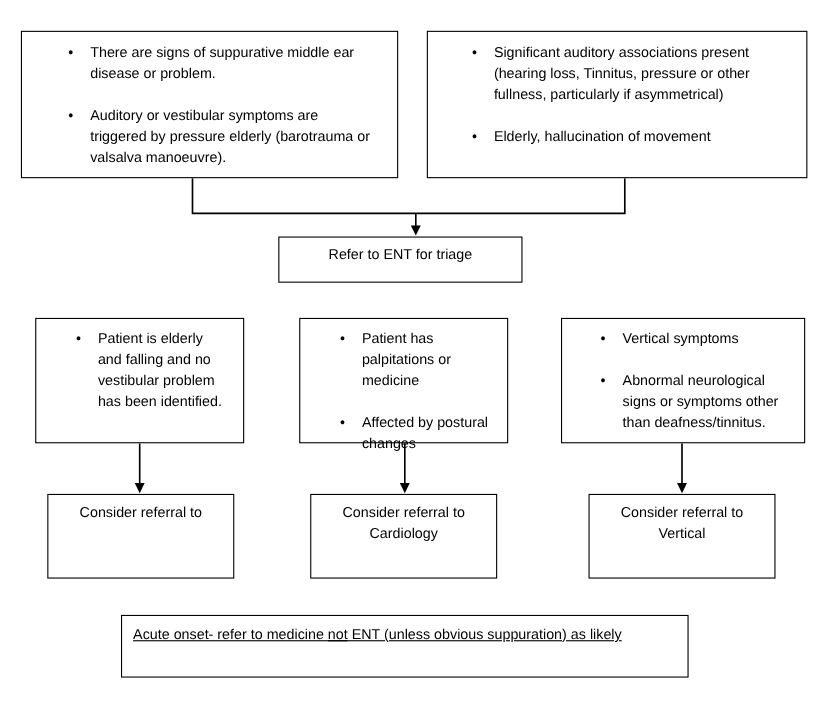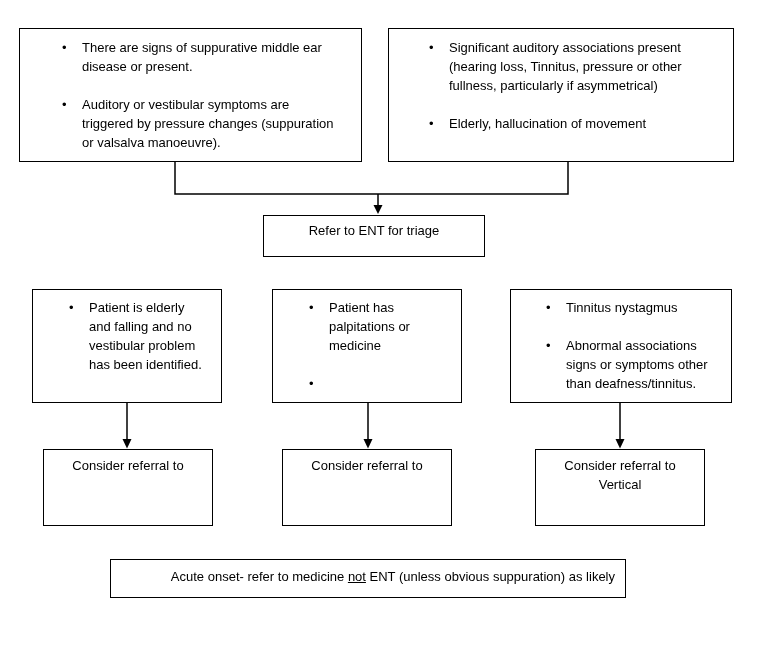--- a/index.html
+++ b/index.html
@@ -54,28 +54,28 @@
   }
   .bullets li:last-child { margin-bottom: 0; }
   .bullet {
     flex: 0 0 20px;
     width: 20px;
   }
   .bullet-text { flex: 1 1 auto; }
 
   .b-top-left  { left: 19px;  top: 28px;  width: 343px; height: 134px; padding: 9px 18px 0 42px; }
   .b-top-right { left: 388px; top: 28px;  width: 346px; height: 134px; padding: 9px 20px 0 40px; }
-  .b-ent       { left: 263px; top: 215px; width: 222px; height: 42px;  text-align: center; padding-top: 5px; }
+  .b-ent       { left: 253px; top: 215px; width: 222px; height: 42px;  text-align: center; padding-top: 5px; }
   .b-mid-left  { left: 32px;  top: 289px; width: 190px; height: 114px; padding: 8px 14px 0 36px; }
   .b-mid-center{ left: 272px; top: 289px; width: 190px; height: 114px; padding: 8px 16px 0 36px; }
   .b-mid-right { left: 510px; top: 289px; width: 222px; height: 114px; padding: 8px 14px 0 35px; }
   .b-bot-left  { left: 43px;  top: 449px; width: 170px; height: 77px;  text-align: center; padding-top: 6px; }
   .b-bot-center{ left: 282px; top: 449px; width: 170px; height: 77px;  text-align: center; padding-top: 6px; }
   .b-bot-right { left: 535px; top: 449px; width: 170px; height: 77px;  text-align: center; padding-top: 6px; }
-  .b-wide      { left: 110px; top: 559px; width: 516px; height: 39px;  text-align: right; padding: 7px 10px 0 10px; }
+  .b-wide      { left: 110px; top: 559px; width: 516px; height: 57px;  text-align: left; padding: 7px 10px 0 10px; text-decoration: underline; }
 
   .u { text-decoration: underline; }
 </style>
 </head>
 <body>
 
 <div class="canvas">
 
   <svg class="connectors" width="757" height="645" viewBox="0 0 757 645" aria-hidden="true">
     <g>
@@ -96,25 +96,25 @@
     <g>
       <line x1="620" y1="403" x2="620" y2="440"></line>
       <polygon points="620,448.5 615.5,439 624.5,439"></polygon>
     </g>
   </svg>
 
   <div class="box b-top-left">
     <ul class="bullets">
       <li>
         <span class="bullet">•</span>
-        <span class="bullet-text">There are signs of suppurative middle ear disease or present.</span>
+        <span class="bullet-text">There are signs of suppurative middle ear disease or problem.</span>
       </li>
       <li>
         <span class="bullet">•</span>
-        <span class="bullet-text">Auditory or vestibular symptoms are triggered by pressure changes (suppuration or valsalva manoeuvre).</span>
+        <span class="bullet-text">Auditory or vestibular symptoms are triggered by pressure elderly (barotrauma or valsalva manoeuvre).</span>
       </li>
     </ul>
   </div>
 
   <div class="box b-top-right">
     <ul class="bullets">
       <li>
         <span class="bullet">•</span>
         <span class="bullet-text">Significant auditory associations present (hearing loss, Tinnitus, pressure or other fullness, particularly if asymmetrical)</span>
       </li>
@@ -139,43 +139,45 @@
   </div>
 
   <div class="box b-mid-center">
     <ul class="bullets">
       <li>
         <span class="bullet">•</span>
         <span class="bullet-text">Patient has palpitations or medicine</span>
       </li>
       <li>
         <span class="bullet">•</span>
+        <span class="bullet-text">Affected by postural changes</span>
       </li>
     </ul>
   </div>
 
   <div class="box b-mid-right">
     <ul class="bullets">
       <li>
         <span class="bullet">•</span>
-        <span class="bullet-text">Tinnitus nystagmus</span>
+        <span class="bullet-text">Vertical symptoms</span>
       </li>
       <li>
         <span class="bullet">•</span>
-        <span class="bullet-text">Abnormal associations signs or symptoms other than deafness/tinnitus.</span>
+        <span class="bullet-text">Abnormal neurological signs or symptoms other than deafness/tinnitus.</span>
       </li>
     </ul>
   </div>
 
   <div class="box b-bot-left">
     <div>Consider referral to</div>
   </div>
 
   <div class="box b-bot-center">
     <div>Consider referral to</div>
+    <div>Cardiology</div>
   </div>
 
   <div class="box b-bot-right">
     <div>Consider referral to</div>
     <div>Vertical</div>
   </div>
 
   <div class="box b-wide">
     <div><span>Acute onset- refer to medicine </span><span class="u">not</span><span> ENT (unless obvious suppuration) as likely</span></div>
   </div>

